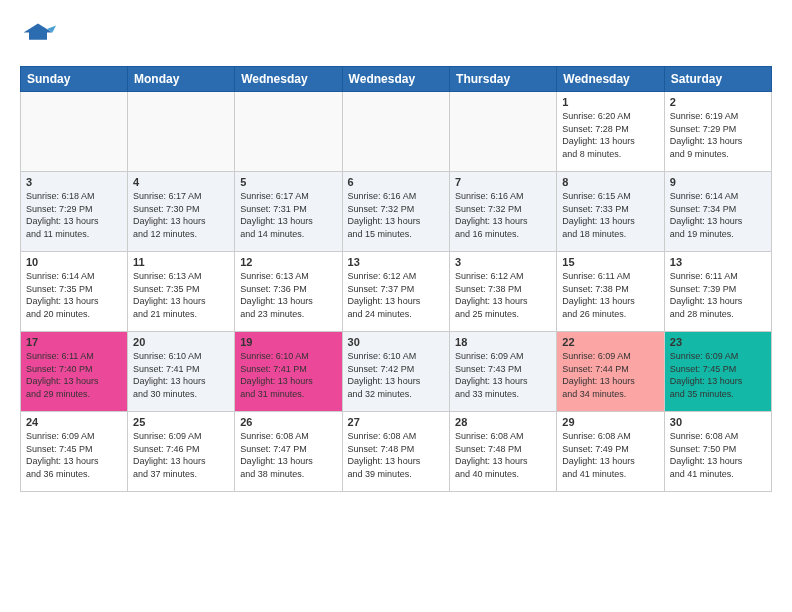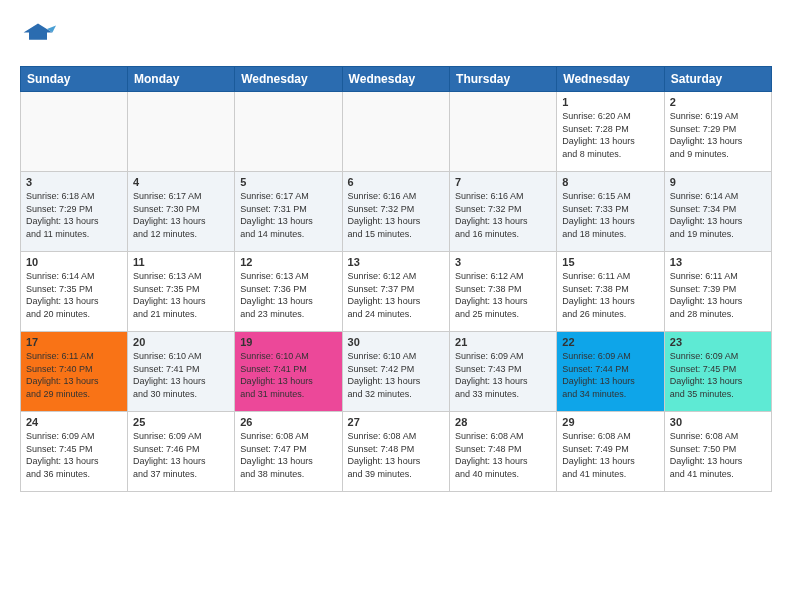--- a/index.html
+++ b/index.html
@@ -250,21 +250,21 @@
           </td>
           <td>
             <span class="day-num">13</span>
             <div class="day-info" style="white-space: pre-line;">Sunrise: 6:11 AM
 Sunset: 7:39 PM
 Daylight: 13 hours
 and 28 minutes.</div>
           </td>
         </tr>
         <tr class="week-row">
-          <td style="background: #f97316;">
+          <td style="background: #ec4899;">
             <span class="day-num">17</span>
             <div class="day-info" style="white-space: pre-line;">Sunrise: 6:11 AM
 Sunset: 7:40 PM
 Daylight: 13 hours
 and 29 minutes.</div>
           </td>
           <td style="background: rgb(240, 244, 248);">
             <span class="day-num">20</span>
             <div class="day-info" style="white-space: pre-line;">Sunrise: 6:10 AM
 Sunset: 7:41 PM
@@ -279,34 +279,34 @@
 and 31 minutes.</div>
           </td>
           <td style="background: rgb(240, 244, 248);">
             <span class="day-num">30</span>
             <div class="day-info" style="white-space: pre-line;">Sunrise: 6:10 AM
 Sunset: 7:42 PM
 Daylight: 13 hours
 and 32 minutes.</div>
           </td>
           <td style="background: rgb(240, 244, 248);">
-            <span class="day-num">21</span>
+            <span class="day-num">18</span>
             <div class="day-info" style="white-space: pre-line;">Sunrise: 6:09 AM
 Sunset: 7:43 PM
 Daylight: 13 hours
 and 33 minutes.</div>
           </td>
-          <td style="background: #0ea5e9;">
+          <td style="background: #fca5a5;">
             <span class="day-num">22</span>
             <div class="day-info" style="white-space: pre-line;">Sunrise: 6:09 AM
 Sunset: 7:44 PM
 Daylight: 13 hours
 and 34 minutes.</div>
           </td>
-          <td style="background: #5eead4; margin-left: 32px;">
+          <td style="background: #14b8a6; margin-left: 32px;">
             <span class="day-num">23</span>
             <div class="day-info" style="white-space: pre-line;">Sunrise: 6:09 AM
 Sunset: 7:45 PM
 Daylight: 13 hours
 and 35 minutes.</div>
           </td>
         </tr>
         <tr class="week-row">
           <td>
             <span class="day-num">24</span>

